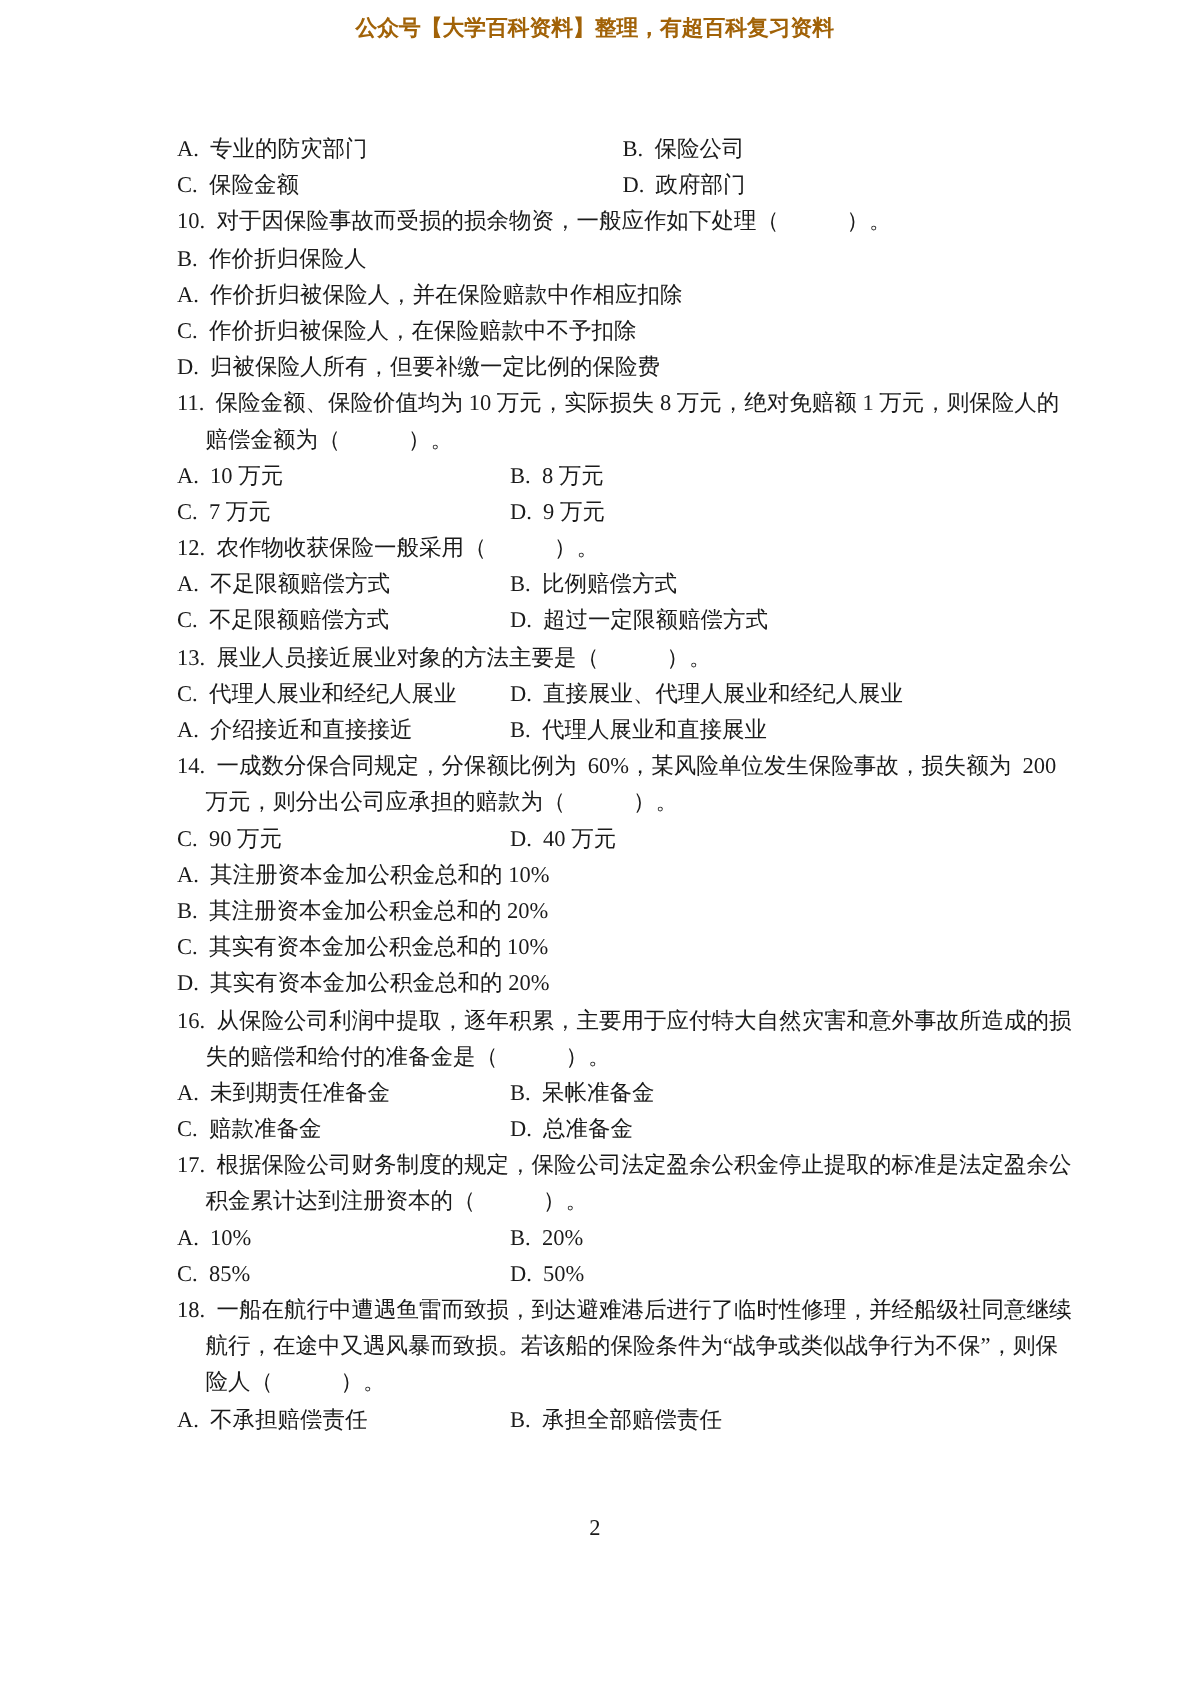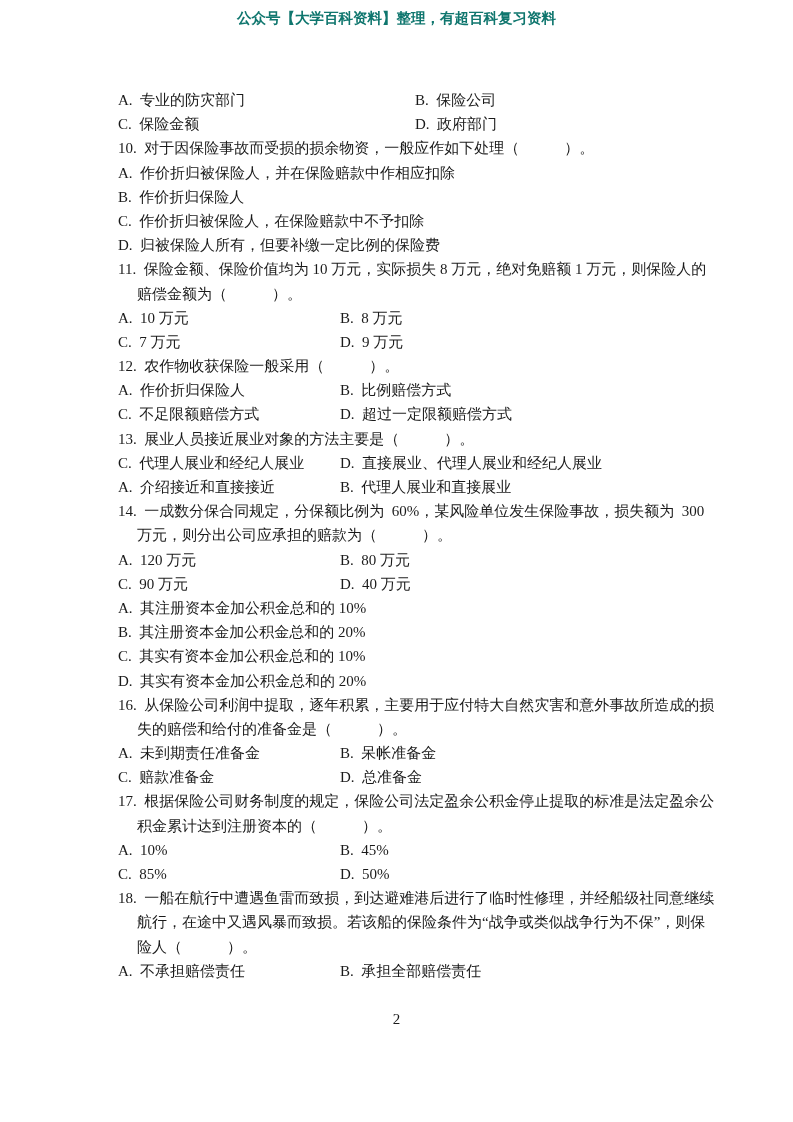--- a/index.html
+++ b/index.html
@@ -3,70 +3,69 @@
 <meta charset="utf-8">
 <style>
   html,body{margin:0;padding:0;}
   body{
     width:793px;height:1122px;background:#ffffff;position:relative;overflow:hidden;
     font-family:"Liberation Serif","DejaVu Serif",serif;color:#1a1a1a;
   }
   .header-note{
     position:absolute;top:9px;left:0;width:100%;text-align:center;
     font-family:"Liberation Sans","DejaVu Sans",sans-serif;
-    font-weight:bold;font-size:14.5px;color:#0f766e;
+    font-weight:bold;font-size:14.5px;color:#a16207;
   }
   .content{position:absolute;left:118px;top:88px;width:590px;}
   .line{position:relative;height:24.2px;line-height:24.2px;font-size:15px;white-space:pre;}
   .cont{padding-left:19px;}
   .opt-right{position:absolute;left:222px;top:0;}
   .pairw .opt-right{left:297px;}
   .page-number{
     position:absolute;top:1011px;left:0;width:100%;text-align:center;
     font-size:15px;color:#1a1a1a;
   }
 </style>
 </head>
 <body>
 
 <div class="header-note">公众号【大学百科资料】整理，有超百科复习资料</div>
 
 <div class="content">
     <div class="line pairw"><span class="opt-left">A.  专业的防灾部门</span><span class="opt-right">B.  保险公司</span></div>
     <div class="line pairw"><span class="opt-left">C.  保险金额</span><span class="opt-right">D.  政府部门</span></div>
     <div class="line q">10.  对于因保险事故而受损的损余物资，一般应作如下处理（　　　）。</div>
+    <div class="line q">B.  作价折归保险人</div>
     <div class="line q">A.  作价折归被保险人，并在保险赔款中作相应扣除</div>
-    <div class="line q">B.  作价折归保险人</div>
     <div class="line q">C.  作价折归被保险人，在保险赔款中不予扣除</div>
     <div class="line q">D.  归被保险人所有，但要补缴一定比例的保险费</div>
     <div class="line q">11.  保险金额、保险价值均为 10 万元，实际损失 8 万元，绝对免赔额 1 万元，则保险人的</div>
     <div class="line cont">赔偿金额为（　　　）。</div>
     <div class="line pair"><span class="opt-left">A.  10 万元</span><span class="opt-right">B.  8 万元</span></div>
     <div class="line pair"><span class="opt-left">C.  7 万元</span><span class="opt-right">D.  9 万元</span></div>
     <div class="line q">12.  农作物收获保险一般采用（　　　）。</div>
-    <div class="line pair"><span class="opt-left">A.  作价折归保险人</span><span class="opt-right">B.  比例赔偿方式</span></div>
+    <div class="line pair"><span class="opt-left">A.  不足限额赔偿方式</span><span class="opt-right">B.  比例赔偿方式</span></div>
     <div class="line pair"><span class="opt-left">C.  不足限额赔偿方式</span><span class="opt-right">D.  超过一定限额赔偿方式</span></div>
     <div class="line q">13.  展业人员接近展业对象的方法主要是（　　　）。</div>
     <div class="line pair"><span class="opt-left">C.  代理人展业和经纪人展业</span><span class="opt-right">D.  直接展业、代理人展业和经纪人展业</span></div>
     <div class="line pair"><span class="opt-left">A.  介绍接近和直接接近</span><span class="opt-right">B.  代理人展业和直接展业</span></div>
-    <div class="line q">14.  一成数分保合同规定，分保额比例为  60%，某风险单位发生保险事故，损失额为  300</div>
+    <div class="line q">14.  一成数分保合同规定，分保额比例为  60%，某风险单位发生保险事故，损失额为  200</div>
     <div class="line cont">万元，则分出公司应承担的赔款为（　　　）。</div>
-    <div class="line pair"><span class="opt-left">A.  120 万元</span><span class="opt-right">B.  80 万元</span></div>
     <div class="line pair"><span class="opt-left">C.  90 万元</span><span class="opt-right">D.  40 万元</span></div>
     <div class="line q">A.  其注册资本金加公积金总和的 10%</div>
     <div class="line q">B.  其注册资本金加公积金总和的 20%</div>
     <div class="line q">C.  其实有资本金加公积金总和的 10%</div>
     <div class="line q">D.  其实有资本金加公积金总和的 20%</div>
     <div class="line q">16.  从保险公司利润中提取，逐年积累，主要用于应付特大自然灾害和意外事故所造成的损</div>
     <div class="line cont">失的赔偿和给付的准备金是（　　　）。</div>
     <div class="line pair"><span class="opt-left">A.  未到期责任准备金</span><span class="opt-right">B.  呆帐准备金</span></div>
     <div class="line pair"><span class="opt-left">C.  赔款准备金</span><span class="opt-right">D.  总准备金</span></div>
     <div class="line q">17.  根据保险公司财务制度的规定，保险公司法定盈余公积金停止提取的标准是法定盈余公</div>
     <div class="line cont">积金累计达到注册资本的（　　　）。</div>
-    <div class="line pair"><span class="opt-left">A.  10%</span><span class="opt-right">B.  45%</span></div>
+    <div class="line pair"><span class="opt-left">A.  10%</span><span class="opt-right">B.  20%</span></div>
     <div class="line pair"><span class="opt-left">C.  85%</span><span class="opt-right">D.  50%</span></div>
     <div class="line q">18.  一船在航行中遭遇鱼雷而致损，到达避难港后进行了临时性修理，并经船级社同意继续</div>
     <div class="line cont">航行，在途中又遇风暴而致损。若该船的保险条件为“战争或类似战争行为不保”，则保</div>
     <div class="line cont">险人（　　　）。</div>
     <div class="line pair"><span class="opt-left">A.  不承担赔偿责任</span><span class="opt-right">B.  承担全部赔偿责任</span></div>
   </div>
 
 <div class="page-number">2</div>
 
 </body></html>

